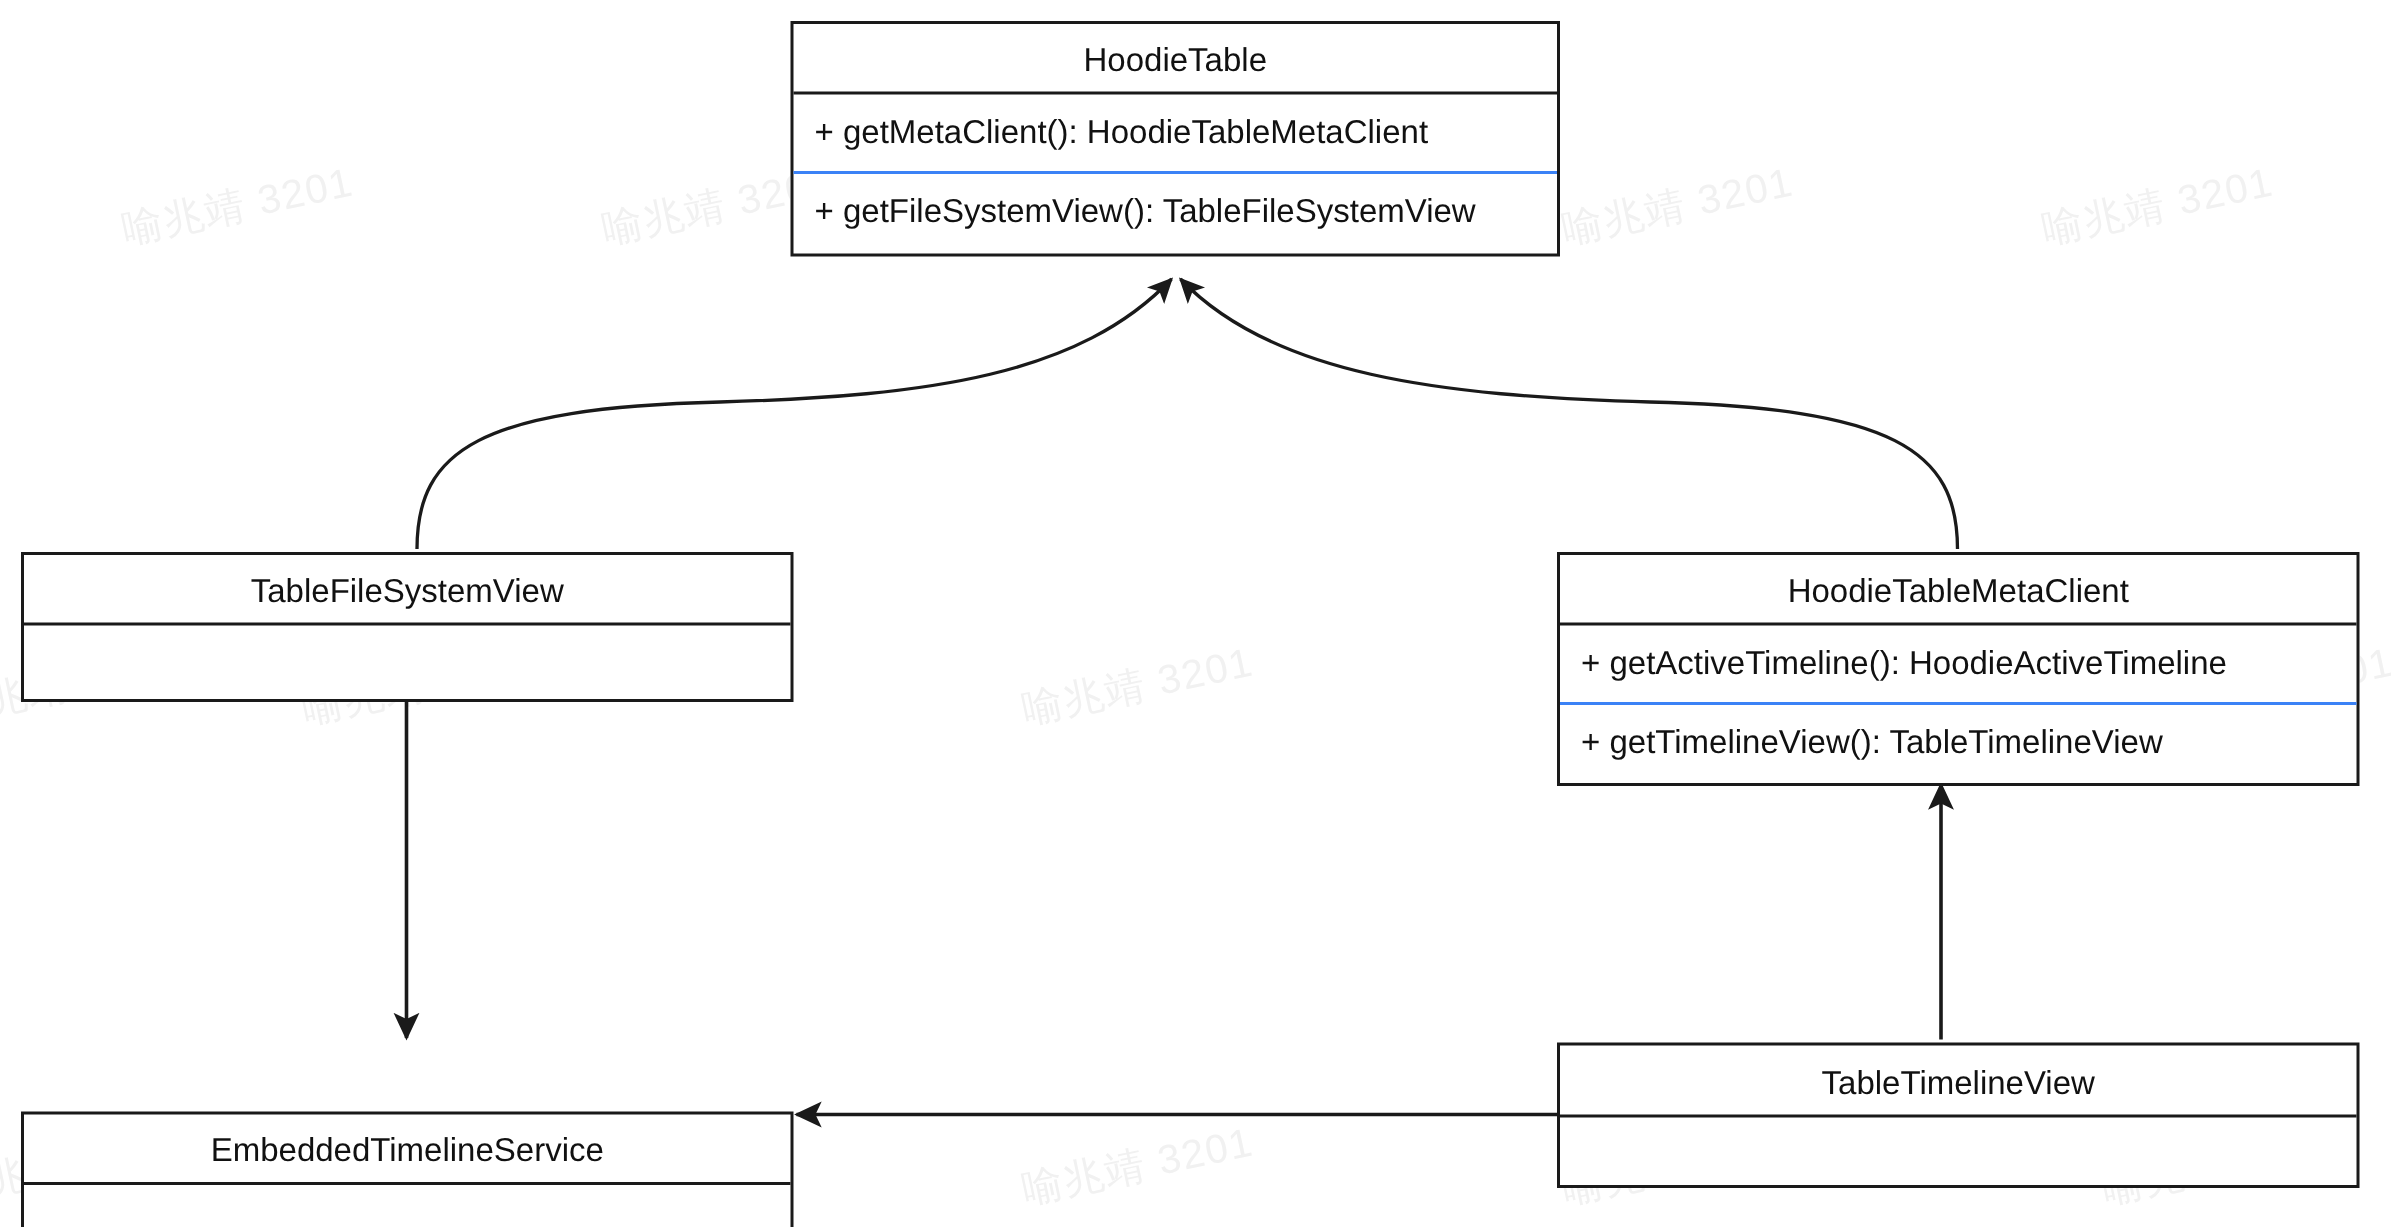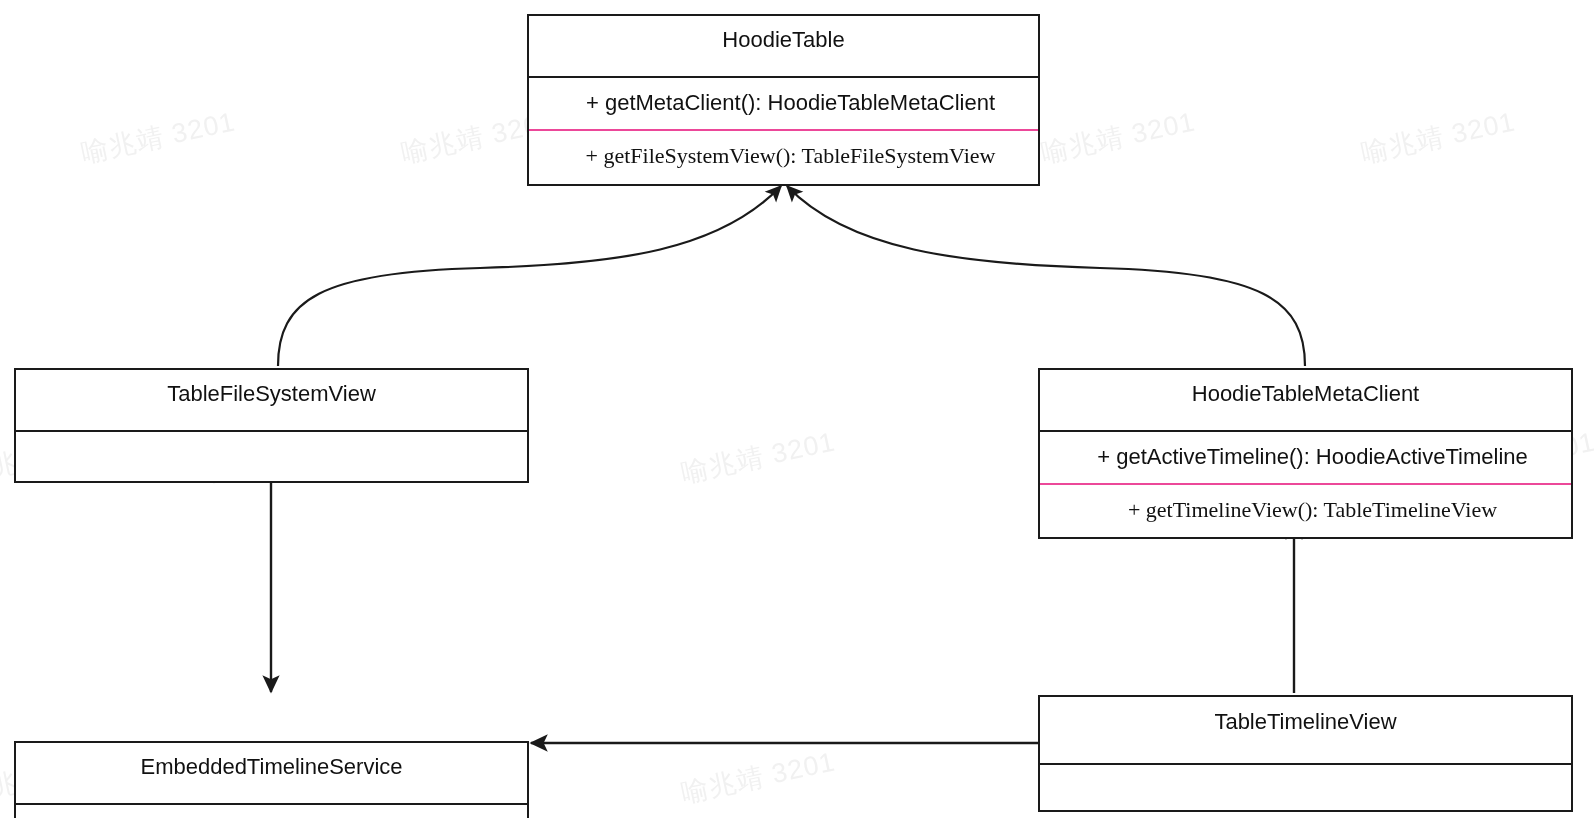--- a/index.html
+++ b/index.html
@@ -50,67 +50,65 @@
   
   .uml-class {
     position: absolute;
     box-sizing: border-box;
     background: #ffffff;
     border: 2px solid #1a1a1a;
     z-index: 2;
   }
   .uml-name {
     box-sizing: border-box;
-    height: 62px;
+    height: 47px;
     line-height: 48px;
     text-align: center;
     font-size: 22px;
     color: #111111;
     border-bottom: 2px solid #1a1a1a;
     white-space: nowrap;
     overflow: hidden;
   }
   .uml-members {
     box-sizing: border-box;
     padding: 0;
-    text-align: center;
   }
   .uml-member {
     box-sizing: border-box;
     height: 51px;
     line-height: 49px;
     padding-left: 14px;
     font-size: 22px;
     color: #111111;
     white-space: nowrap;
     overflow: hidden;
   }
   .uml-member + .uml-member {
-    border-top: 2px solid #ec4899;
-    font-family: Liberation Serif, serif;
+    border-top: 2px solid #3b82f6;
   }
   .uml-members.empty {
     height: 49px;
   }
 
   
   #box-hoodietable      { left: 527px;  top: 14px;  width: 513px; }
   #box-hoodietable .uml-members { height: 106px; }
 
   #box-tablefilesystemview { left: 14px;  top: 368px; width: 515px; }
   #box-tablefilesystemview .uml-members { height: 49px; }
 
   #box-hoodietablemetaclient { left: 1038px; top: 368px; width: 535px; }
   #box-hoodietablemetaclient .uml-members { height: 105px; }
 
   #box-embeddedtimelineservice { left: 14px; top: 694px; width: 515px; margin-top: 47px; }
   #box-embeddedtimelineservice .uml-members { height: 49px; }
 
   #box-tabletimelineview { left: 1038px; top: 695px; width: 535px; }
-  #box-tabletimelineview .uml-name { height: 68px; line-height: 50px; }
+  #box-tabletimelineview .uml-name { height: 48px; line-height: 50px; }
   #box-tabletimelineview .uml-members { height: 45px; }
 </style>
 </head>
 <body>
 
 <div id="canvas">
 
   <div id="watermarks">
     <span class="wm" style="left:78px;  top:136px;">喻兆靖 3201</span>
     <span class="wm" style="left:398px; top:136px;">喻兆靖 3201</span>

